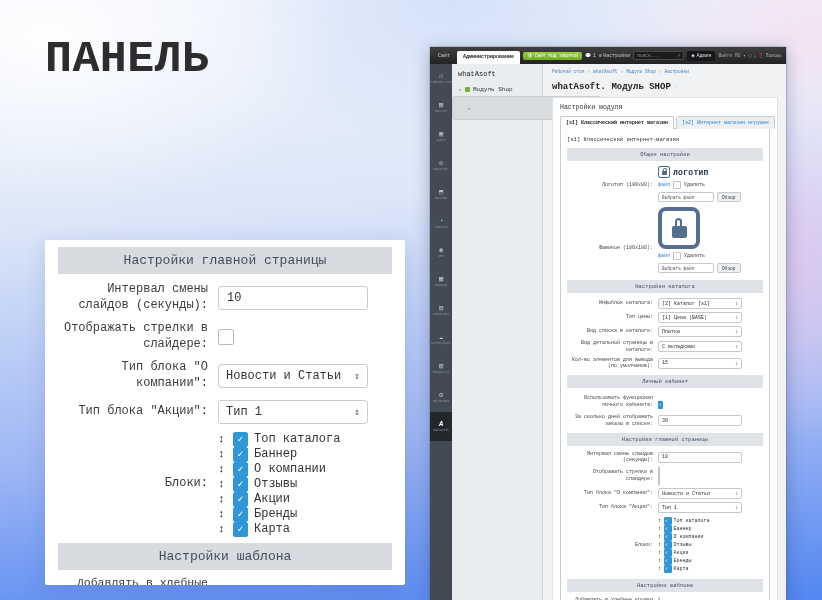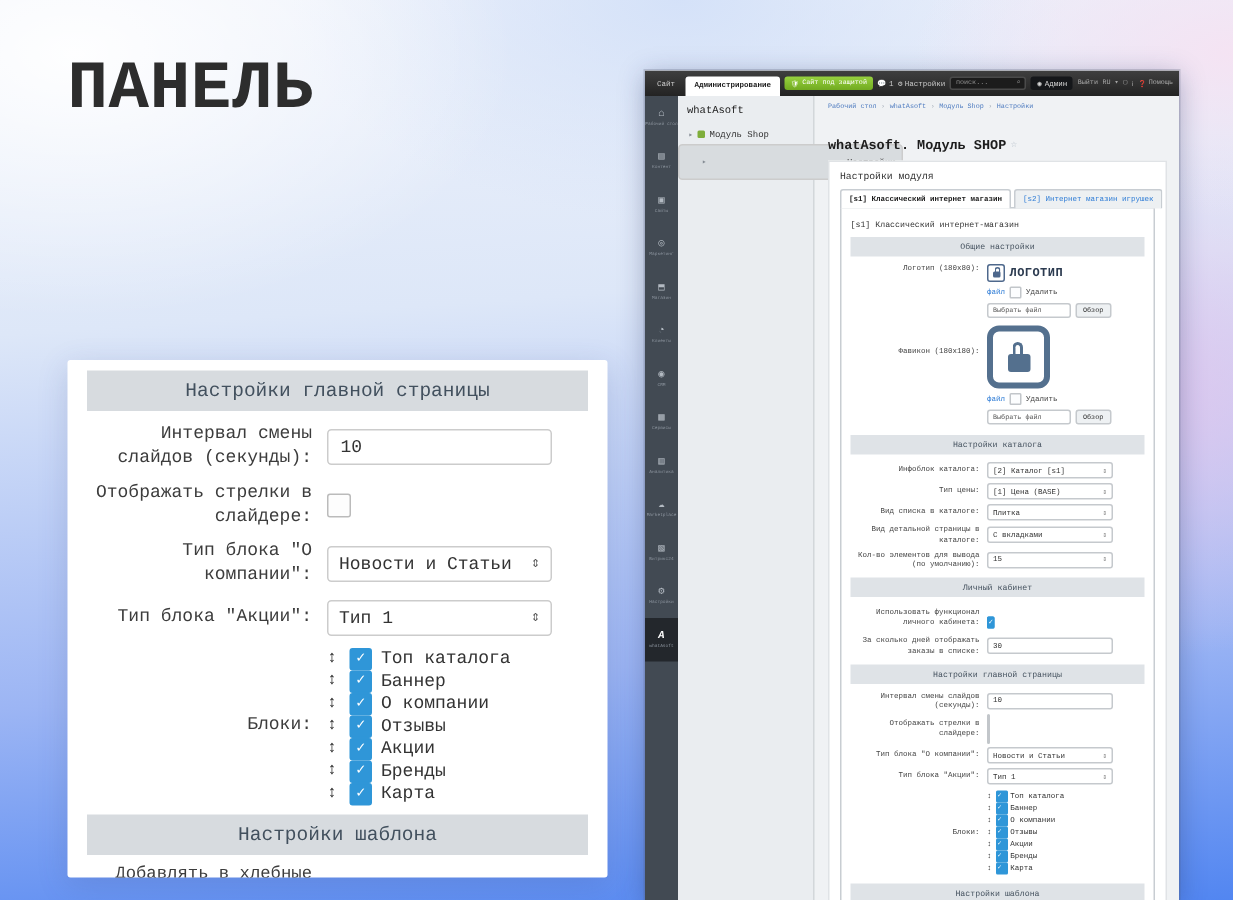--- a/index.html
+++ b/index.html
@@ -58,33 +58,33 @@
   .ritem.active .ric{color:#fff;font-weight:bold;font-style:italic;}
   .tree{width:90px;background:#eaedf0;border-right:1px solid #d3d7da;flex:none;color:#333;}
   .tree .tt{font-size:7px;padding:6px 6px 5px;color:#222;}
   .titem{padding:3px 4px 3px 7px;display:flex;gap:3px;align-items:center;font-size:6px;}
   .caret{color:#858c94;font-size:5px;}
   .cart{width:5px;height:5px;background:#7fae3b;border-radius:1px;flex:none;}
   .titem.sel{background:#d8dcdf;padding-left:15px;}
   .mainarea{flex:1;padding:5px 8px 0 9px;overflow:hidden;min-width:0;}
   .crumbs{font-size:4.5px;color:#4f7cc0;display:flex;gap:3px;align-items:center;}
   .crumbs .sep{color:#9aa4af;}
-  .ptitle{font-size:9px;font-weight:bold;color:#1d1d1d;margin-top:18px;display:flex;align-items:flex-start;gap:3px;}
+  .ptitle{font-size:9px;font-weight:bold;color:#1d1d1d;margin-top:8px;display:flex;align-items:flex-start;gap:3px;}
   .star{color:#b7c0ca;font-size:7px;font-weight:normal;}
   .panel{background:#fff;border:1px solid #e0e3e6;margin-top:5px;padding:6px 7px 0;}
   .ptl{font-size:6.5px;color:#333;}
   .tabs{display:flex;margin-top:5px;}
   .tab{font-size:5px;padding:3px 5px;border:1px solid #c8cdd2;border-bottom:none;border-radius:2px 2px 0 0;white-space:nowrap;}
   .tab.on{background:#fff;font-weight:bold;color:#222;position:relative;z-index:2;}
   .tab.off{background:#edf0f2;color:#2e7cd6;margin-left:2px;}
   .cboxa{border:1px solid #c8cdd2;margin-top:-1px;background:#fff;padding:5px 6px 6px;}
   .chead{font-size:5.5px;color:#333;margin:2px 0 4px;}
   .sbar{background:#dfe3e7;text-align:center;font-size:5.5px;color:#44515e;height:13px;line-height:13px;margin:5px 0;}
   .arow{display:flex;margin:3px 0;align-items:center;}
-  .arow.top{align-items:flex-start;}
+  .arow.top{align-items:center;}
   .albl{width:86px;flex:none;text-align:right;font-size:5px;color:#464646;line-height:1.35;padding-right:5px;}
   .actl{flex:1;min-width:0;}
   .asel{width:84px;height:11px;border:1px solid #c5c9cd;border-radius:2px;background:#fff;display:flex;
     align-items:center;justify-content:space-between;padding:0 3px;font-size:5px;color:#333;box-sizing:border-box;}
   .aspin{font-size:5px;color:#777;}
   .ainp{width:84px;height:11px;border:1px solid #c5c9cd;border-radius:2px;background:#fff;font-size:5px;color:#333;
     padding:0 3px;display:flex;align-items:center;box-sizing:border-box;}
   .acb{width:6px;height:6px;border:1px solid #c2c6ca;border-radius:1px;background:#fcfdfe;flex:none;}
   .acb.on{background:#2f96d8;border-color:#2f96d8;color:#fff;font-size:5px;line-height:6px;text-align:center;}
   .alogo{display:flex;align-items:center;gap:3px;}

